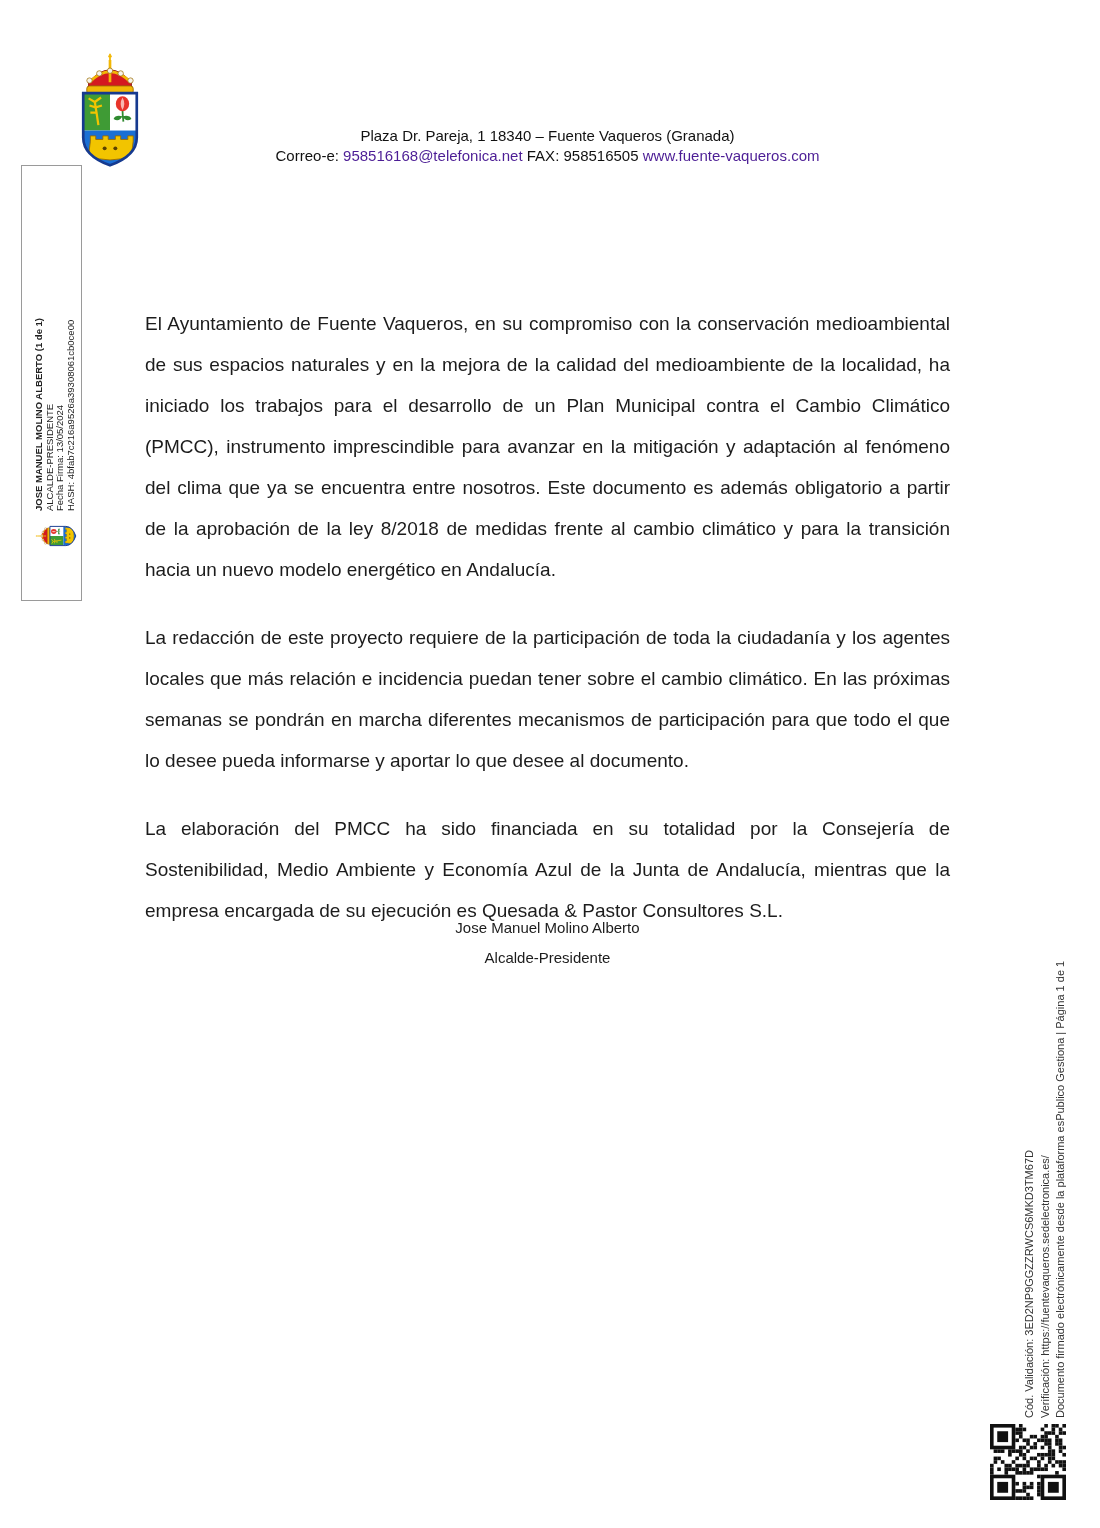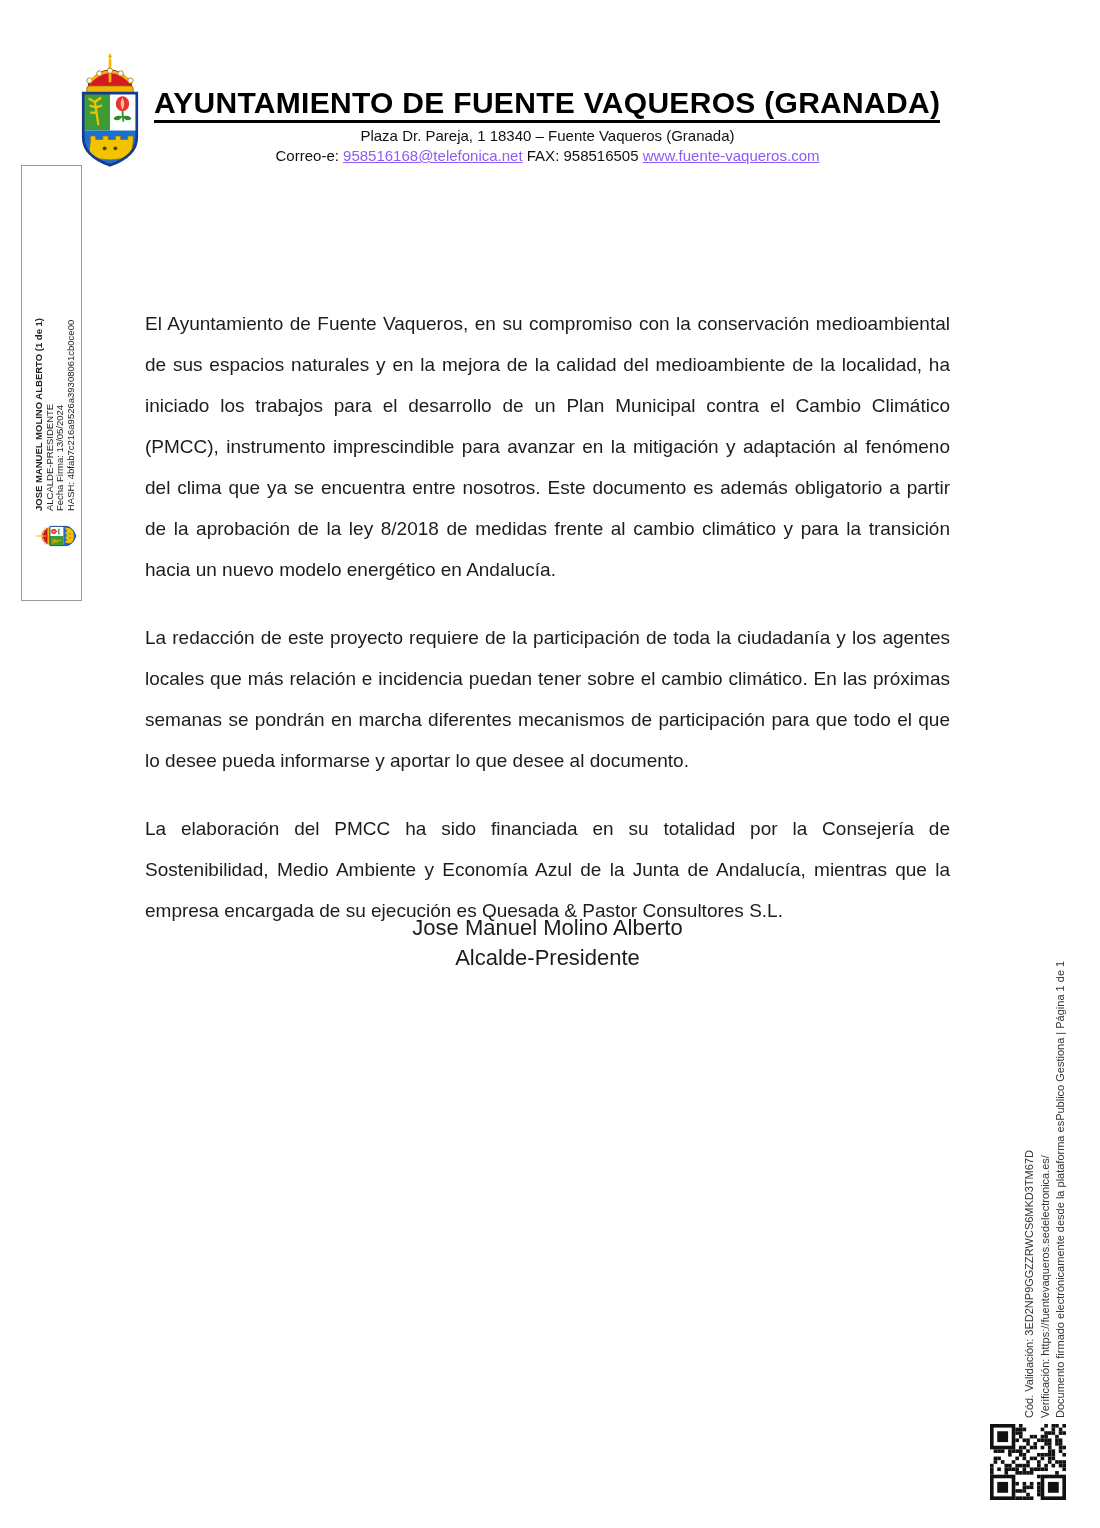--- a/index.html
+++ b/index.html
@@ -7,38 +7,38 @@
         font-family:"Liberation Sans",sans-serif;color:#1a1a1a;}
 
   
   .crest{position:absolute;left:64px;top:52px;width:92px;height:116px;}
   .doc-title{position:absolute;left:154px;top:86px;font-size:30px;font-weight:bold;
              letter-spacing:.3px;color:#000;}
   .doc-title span{border-bottom:3px solid #000;padding-bottom:1px;white-space:nowrap;}
   .header-lines{position:absolute;left:145px;top:126px;width:805px;text-align:center;
                 font-size:15px;line-height:19px;color:#111;}
   .header-lines .row{margin-bottom:1px;}
-  a.doc-link{color:#8b5cf6;text-decoration:underline;cursor:pointer;}
+  a.doc-link{color:#4c1d95;cursor:pointer;}
 
   
   .stamp-box{position:absolute;left:21px;top:165px;width:59px;height:434px;
              border:1px solid #9a9a9a;background:#fff;}
   .v-stamp-left{position:absolute;left:34px;top:511px;width:330px;
                 transform:rotate(-90deg);transform-origin:0 0;
                 font-size:9.5px;line-height:10.5px;color:#222;white-space:nowrap;}
   .v-stamp-left .b{font-weight:bold;}
   .mini-crest{position:absolute;left:40px;top:514px;width:32px;height:44px;
               transform:rotate(-90deg);}
 
   
   .body-text{position:absolute;left:145px;top:303px;width:805px;
              font-size:19px;line-height:41px;text-align:justify;color:#1c1c1c;}
   .body-text p{margin:0 0 27px 0;}
   .sig-block{position:absolute;left:145px;top:913px;width:805px;text-align:center;
-             font-size:22px;line-height:30px;color:#1c1c1c;}
+             font-size:15px;line-height:30px;color:#1c1c1c;}
 
   
   .v-stamp-right{position:absolute;left:1022px;top:1418px;width:478px;
                  transform:rotate(-90deg);transform-origin:0 0;
                  font-size:11px;line-height:15.5px;color:#333;white-space:nowrap;}
   .qr{position:absolute;left:990px;top:1424px;width:76px;height:76px;}
 </style>
 </head>
 <body>
 
@@ -81,23 +81,20 @@
         </g>
         <path d="M20 46 H80 V96 Q80 116 50 127 Q20 116 20 96 Z" fill="none" stroke="#163a8f" stroke-width="3"></path>
       </symbol>
     </defs>
   </svg>
 
   <svg class="crest" viewBox="0 0 100 130">
     <use href="#crest"></use>
   </svg>
 
-  <div class="doc-title">
-    <span>AYUNTAMIENTO DE FUENTE VAQUEROS (GRANADA)</span>
-  </div>
 
   <div class="header-lines">
     <div class="row">Plaza Dr. Pareja, 1 18340 – Fuente Vaqueros (Granada)</div>
     <div class="row">
       <span>Correo-e:</span>
       <a class="doc-link">958516168@telefonica.net</a>
       <span>FAX: 958516505</span>
       <a class="doc-link">www.fuente-vaqueros.com</a>
     </div>
   </div>

